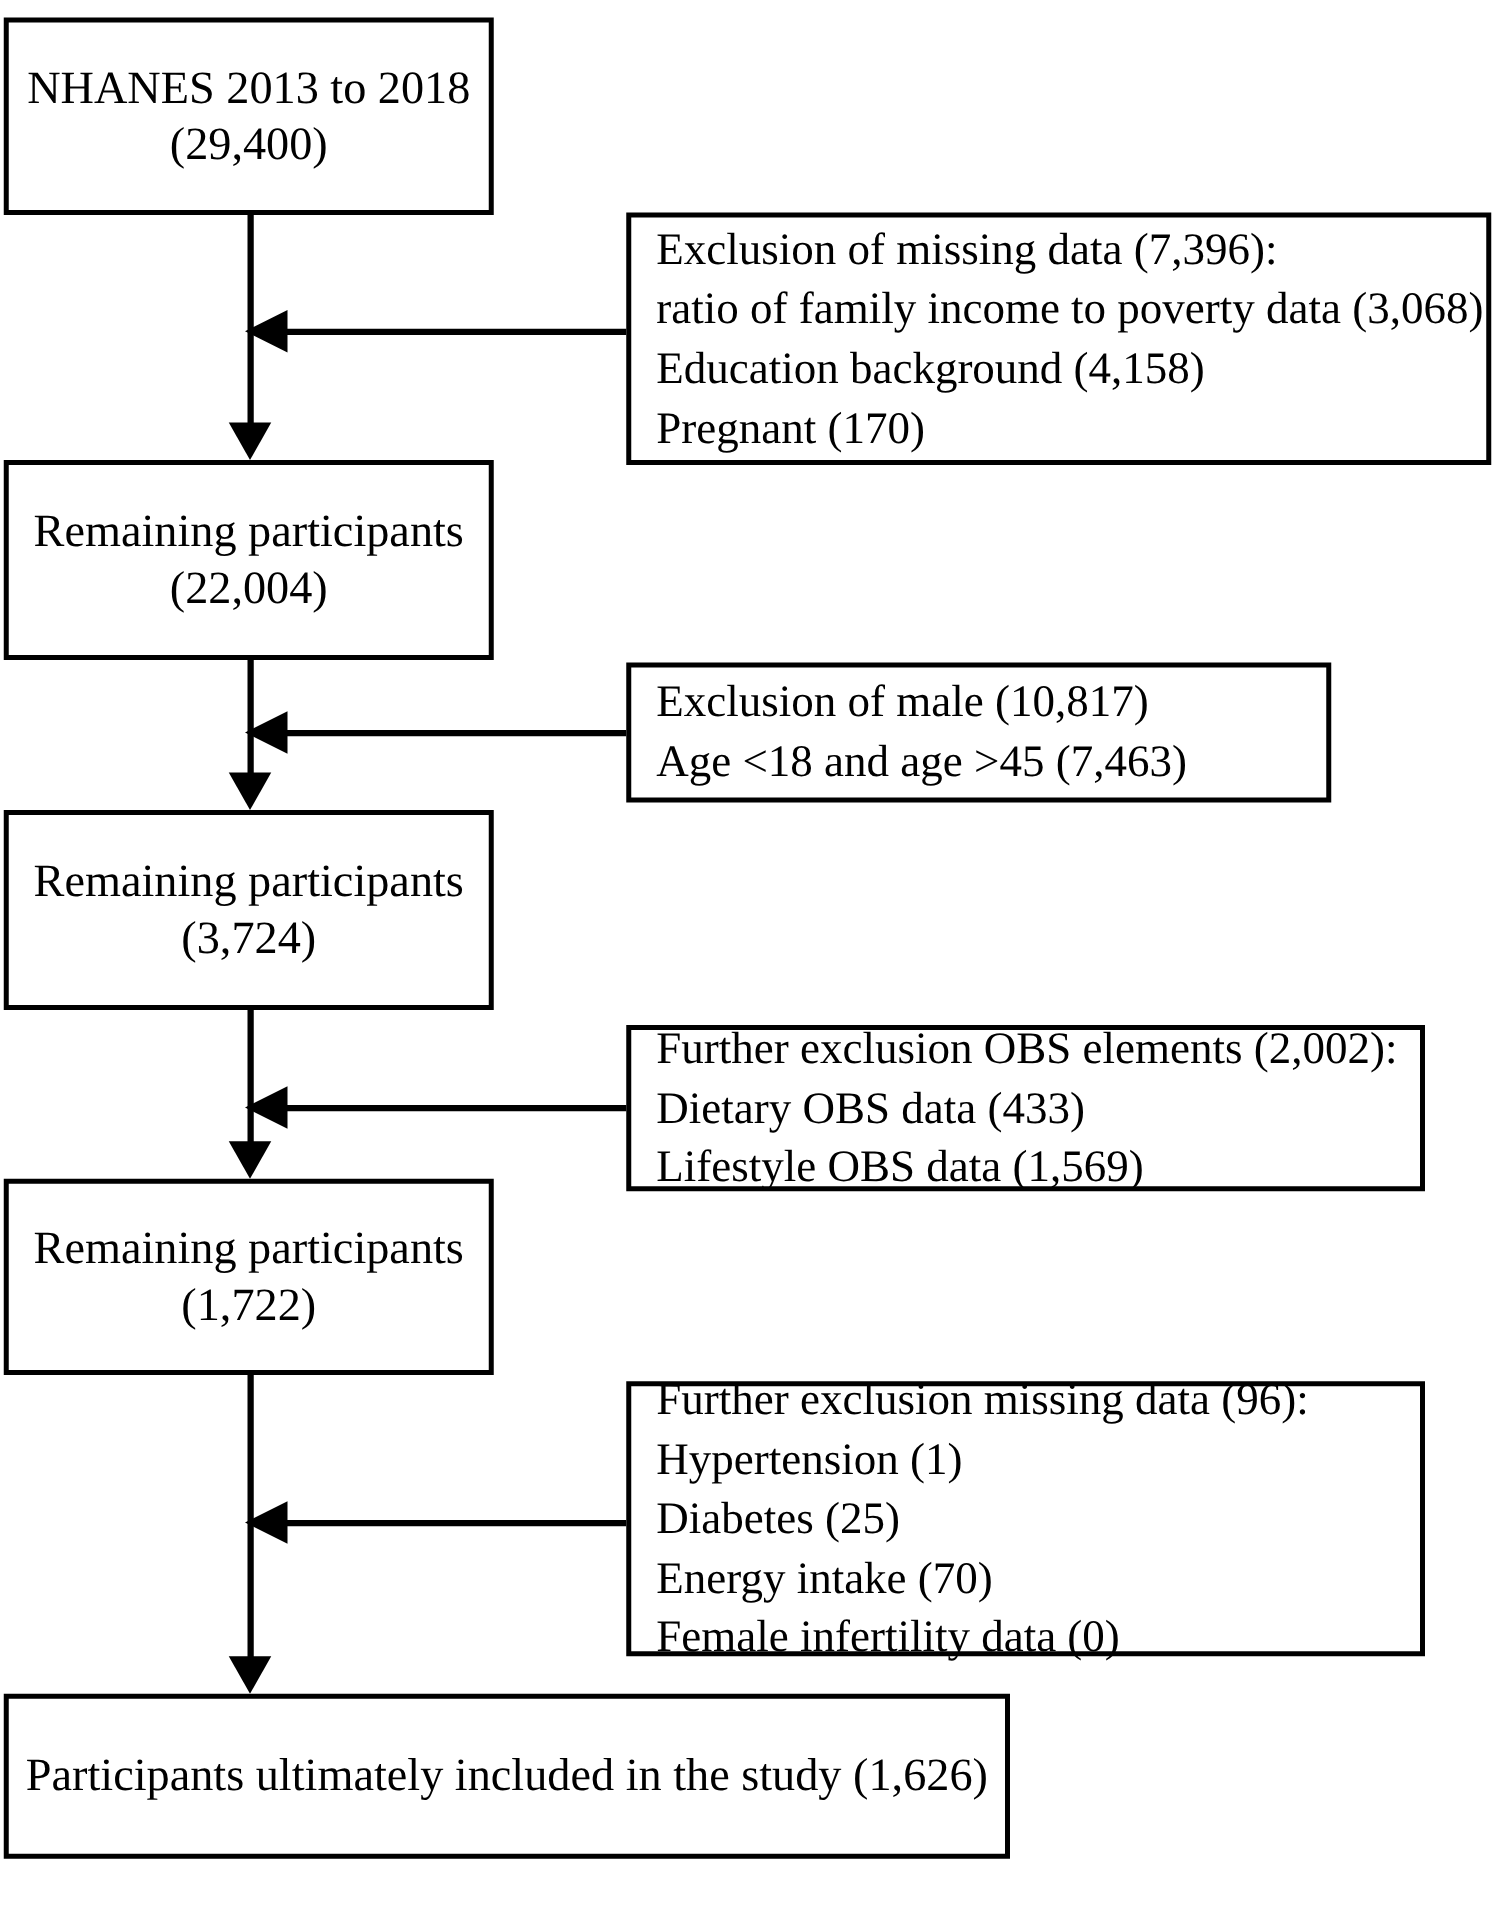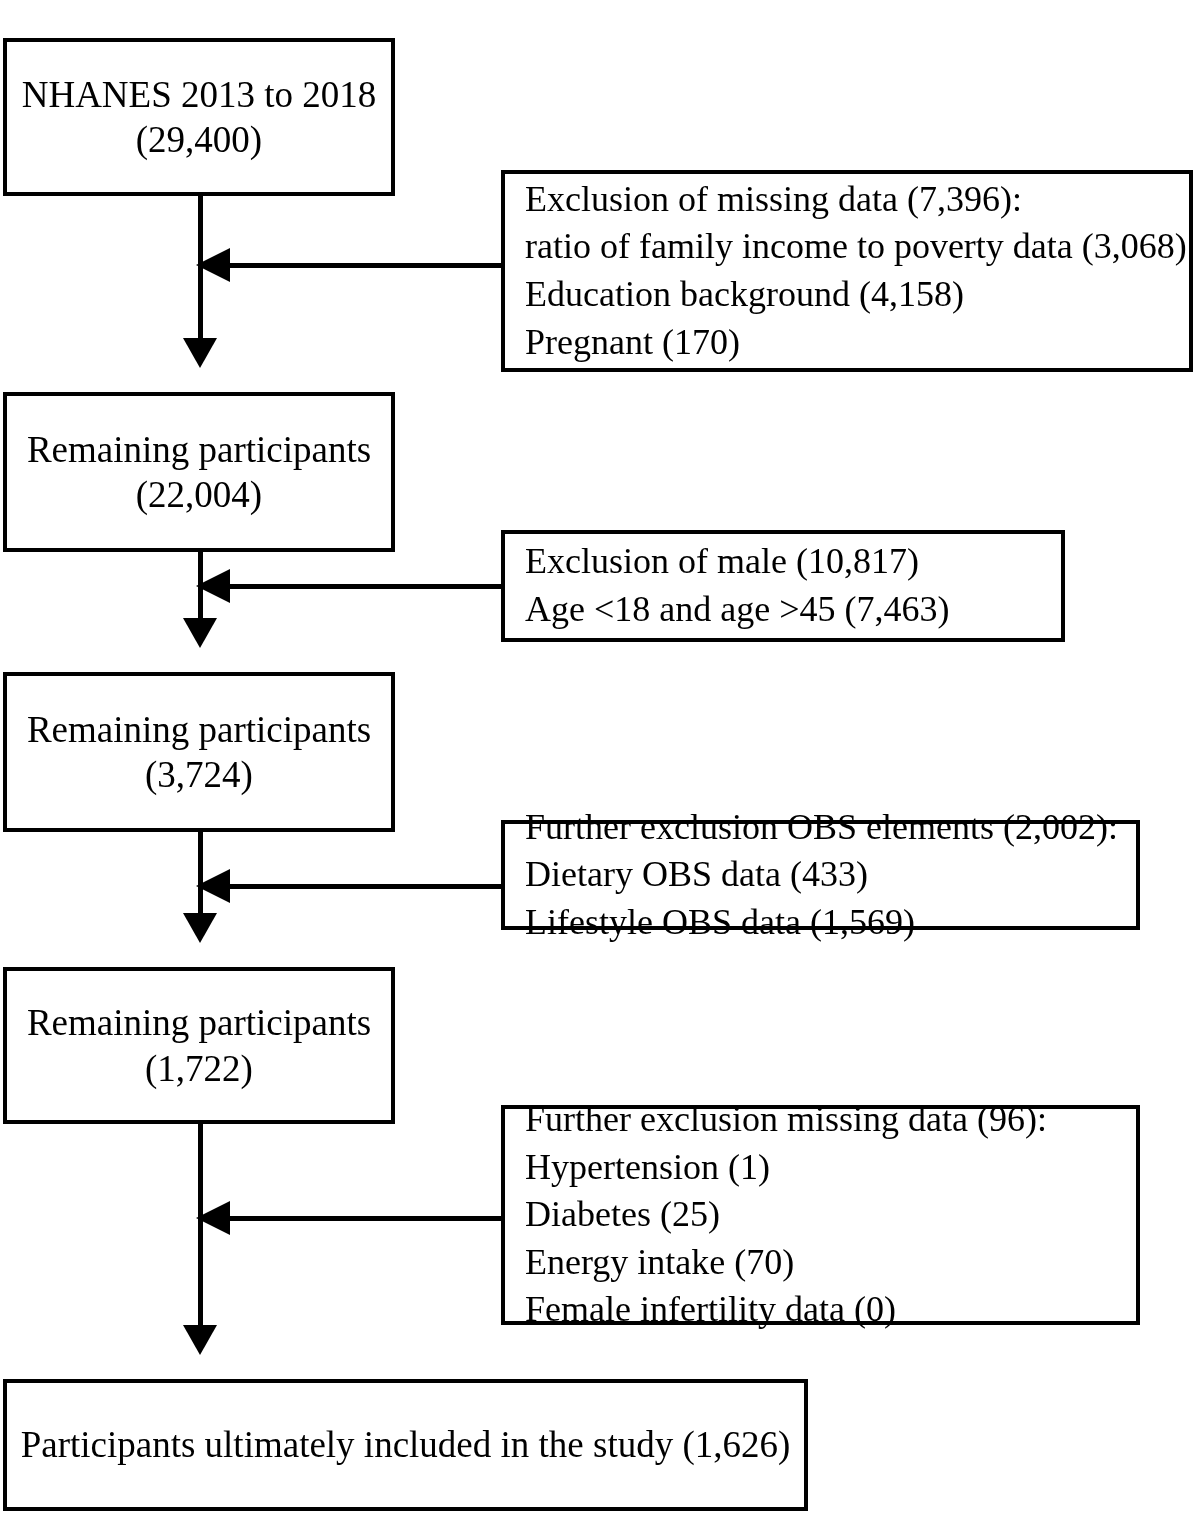--- a/index.html
+++ b/index.html
@@ -21,21 +21,20 @@
     box-sizing: border-box;
     border: 4px solid #000000;
     background: #ffffff;
     display: flex;
     flex-direction: column;
     justify-content: center;
   }
   .main-box {
     align-items: center;
     text-align: center;
-    margin-top: 24px;
   }
   .main-box .line {
     font-size: 37px;
     line-height: 1.22;
     white-space: nowrap;
   }
   .excl-box {
     align-items: flex-start;
     padding: 6px 0 6px 20px;
   }
@@ -136,21 +135,21 @@
     <div class="line">ratio of family income to poverty data (3,068)</div>
     <div class="line">Education background (4,158)</div>
     <div class="line">Pregnant (170)</div>
   </div>
 
   <div class="box excl-box" style="left:501px; top:530px; width:564px; height:112px;">
     <div class="line">Exclusion of male (10,817)</div>
     <div class="line">Age &lt;18 and age &gt;45 (7,463)</div>
   </div>
 
-  <div class="box excl-box" style="left:501px; top:820px; width:639px; height:110px;">
+  <div class="box excl-box" style="left:501px; top:820px; width:639px; height:133px;">
     <div class="line">Further exclusion  OBS elements (2,002):</div>
     <div class="line">Dietary OBS data  (433)</div>
     <div class="line">Lifestyle OBS data  (1,569)</div>
   </div>
 
   <div class="box excl-box" style="left:501px; top:1105px; width:639px; height:220px;">
     <div class="line">Further exclusion missing data (96):</div>
     <div class="line">Hypertension (1)</div>
     <div class="line">Diabetes (25)</div>
     <div class="line">Energy intake (70)</div>

